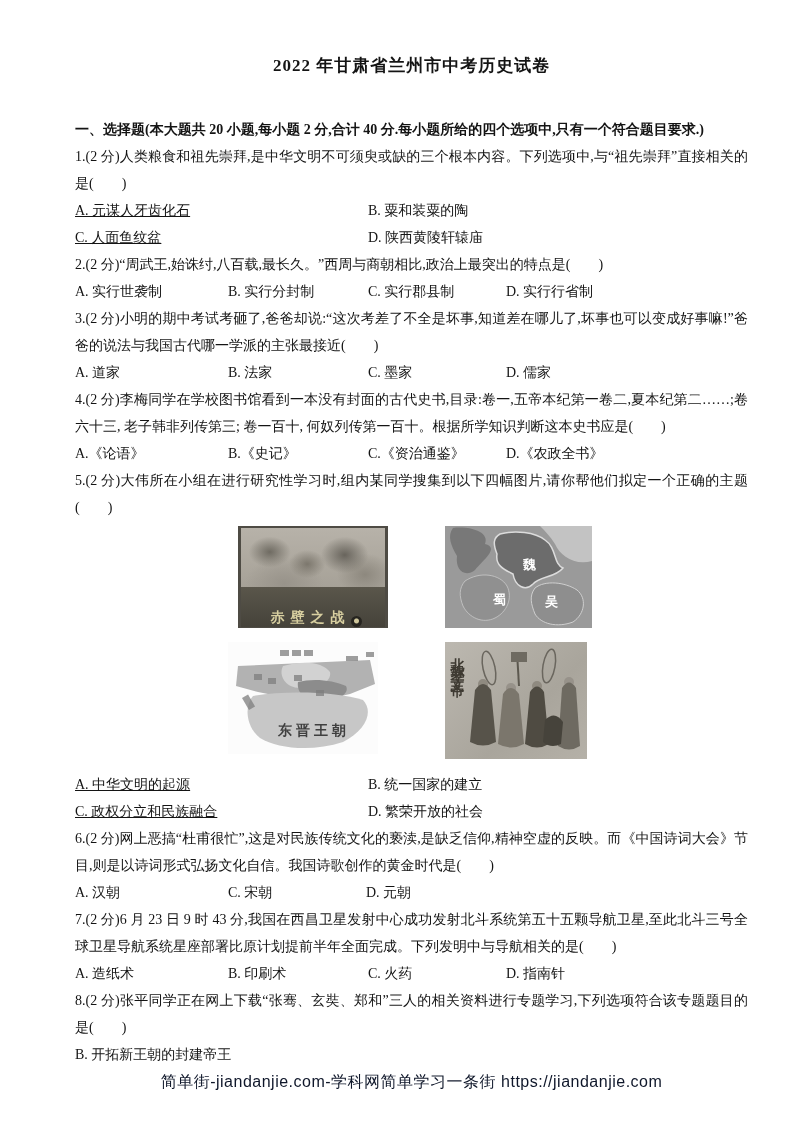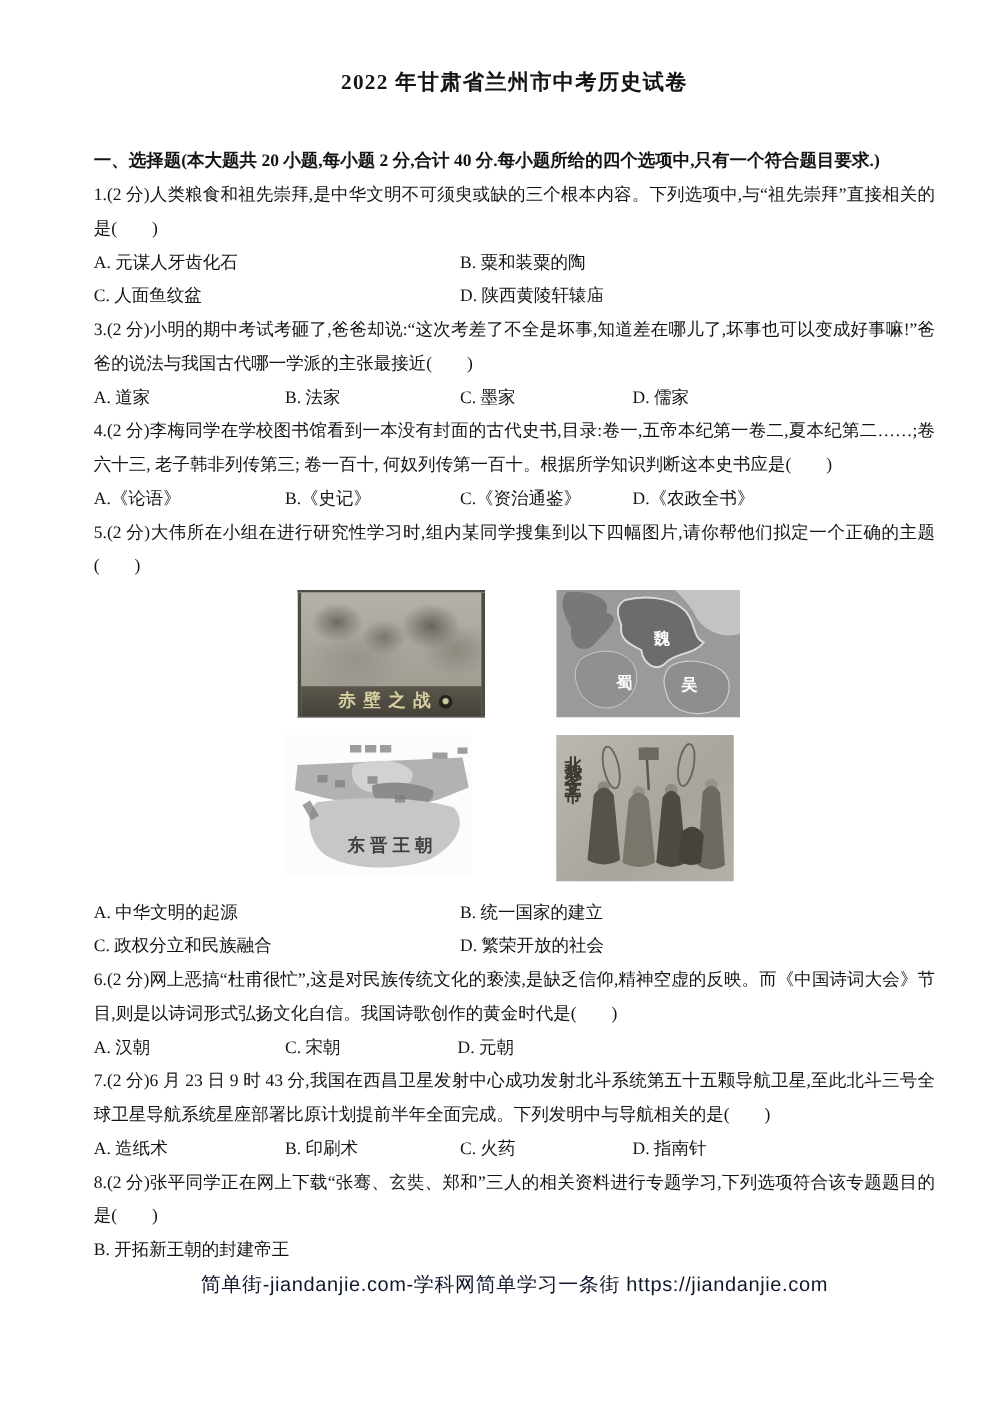--- a/index.html
+++ b/index.html
@@ -5,38 +5,38 @@
   html,body{margin:0;padding:0;background:#ffffff;width:793px;height:1122px;overflow:hidden;}
   body{font-family:"Liberation Serif","DejaVu Serif",serif;color:#141414;}
   .page{width:793px;height:1122px;box-sizing:border-box;padding:52px 45px 0 75px;}
   .title{margin:0;font-size:17px;font-weight:bold;text-align:center;line-height:27px;letter-spacing:1px;}
   .section-header{margin:37px 0 0 0;font-size:14px;font-weight:bold;line-height:27px;text-align:justify;}
   .question{margin:0;}
   .stem{margin:0;font-size:14px;line-height:27px;text-align:justify;}
   .opts{display:flex;font-size:14px;line-height:27px;}
   .opt{flex:0 0 auto;white-space:nowrap;}
   .w-a4{width:153px;} .w-b4{width:140px;} .w-c4{width:138px;}
-  .w-a2{width:293px;}
+  .w-a2{width:293px;text-decoration:underline;}
   .opt:last-child{flex:1 1 auto;}
   
   .figures{position:relative;height:250px;}
   .fig{position:absolute;}
   .fig-chibi{left:163px;top:5px;width:150px;height:102px;box-sizing:border-box;
     border-top:2px solid #4e4b44;border-bottom:1px solid #4e4b44;
     box-shadow:inset 3px 0 0 #4e4b44, inset -3px 0 0 #4e4b44;background:#a8a399;}
   .chibi-art{position:absolute;left:3px;right:3px;top:0;height:75px;
     background:
       radial-gradient(ellipse 30px 22px at 20% 32%, #6f6b62 0%, rgba(111,107,98,0) 70%),
       radial-gradient(ellipse 26px 20px at 46% 48%, #7c776d 0%, rgba(124,119,109,0) 70%),
       radial-gradient(ellipse 34px 26px at 72% 36%, #68645c 0%, rgba(104,100,92,0) 70%),
       radial-gradient(ellipse 40px 30px at 86% 62%, #8d887e 0%, rgba(141,136,126,0) 70%),
       radial-gradient(ellipse 52px 36px at 30% 74%, #98938a 0%, rgba(152,147,138,0) 75%),
       linear-gradient(180deg,#b7b2a9,#a29d93);}
-  .chibi-band{position:absolute;left:3px;right:3px;bottom:0;height:24px;
-    background:linear-gradient(#5a564b,#45423a);display:flex;align-items:center;justify-content:center;}
+  .chibi-band{position:absolute;left:3px;right:3px;bottom:0;height:40px;
+    background:linear-gradient(#5a564b,#45423a);display:flex;align-items:flex-end;justify-content:center;}
   .chibi-caption{color:#d8cfa0;font-size:14px;font-weight:bold;letter-spacing:6px;padding-left:6px;}
   .chibi-seal{display:inline-block;width:11px;height:11px;border-radius:50%;
     background:radial-gradient(circle at 50% 45%, #cfc69b 0 2px, #26241f 3px);}
   .fig-map3k{left:370px;top:5px;}
   .fig-jin{left:153px;top:121px;}
   .fig-wei{left:370px;top:121px;width:142px;height:117px;
     background:linear-gradient(135deg,#bcb8b0,#a9a59c 60%,#b5b1a8);}
   .vlabel{position:absolute;left:3px;top:5px;height:108px;writing-mode:vertical-rl;
     font-size:14px;font-weight:bold;letter-spacing:6px;color:#3e3a32;}
   .footer{margin-top:4px;text-align:center;font-family:"Liberation Sans","DejaVu Sans",sans-serif;
@@ -56,20 +56,29 @@
     <div class="opts">
       <span class="opt w-a2">A. 元谋人牙齿化石</span>
       <span class="opt">B. 粟和装粟的陶</span>
     </div>
     <div class="opts">
       <span class="opt w-a2">C. 人面鱼纹盆</span>
       <span class="opt">D. 陕西黄陵轩辕庙</span>
     </div>
   </section>
 
+  <section class="question">
+    <p class="stem">2.(2 分)“周武王,始诛纣,八百载,最长久。”西周与商朝相比,政治上最突出的特点是(　　)</p>
+    <div class="opts">
+      <span class="opt w-a4">A. 实行世袭制</span>
+      <span class="opt w-b4">B. 实行分封制</span>
+      <span class="opt w-c4">C. 实行郡县制</span>
+      <span class="opt">D. 实行行省制</span>
+    </div>
+  </section>
 
   <section class="question">
     <p class="stem">3.(2 分)小明的期中考试考砸了,爸爸却说:“这次考差了不全是坏事,知道差在哪儿了,坏事也可以变成好事嘛!”爸爸的说法与我国古代哪一学派的主张最接近(　　)</p>
     <div class="opts">
       <span class="opt w-a4">A. 道家</span>
       <span class="opt w-b4">B. 法家</span>
       <span class="opt w-c4">C. 墨家</span>
       <span class="opt">D. 儒家</span>
     </div>
   </section>

